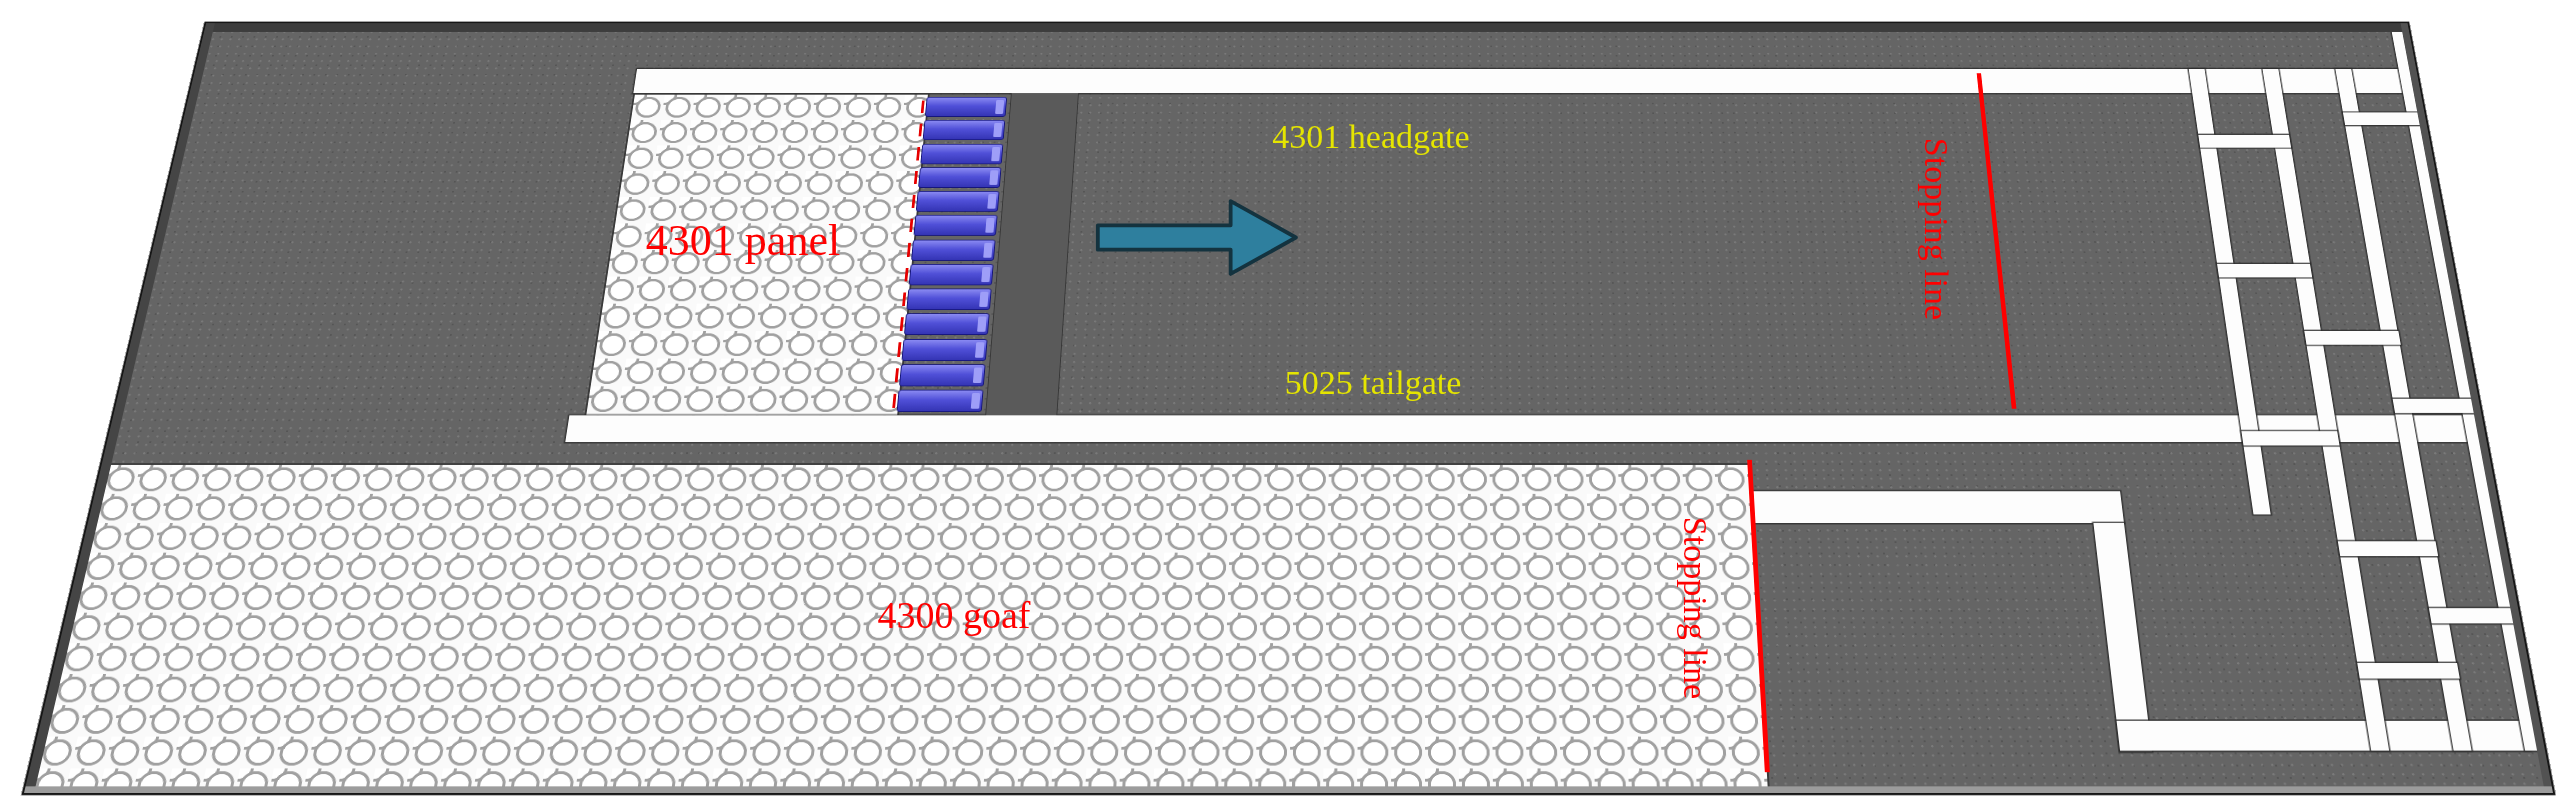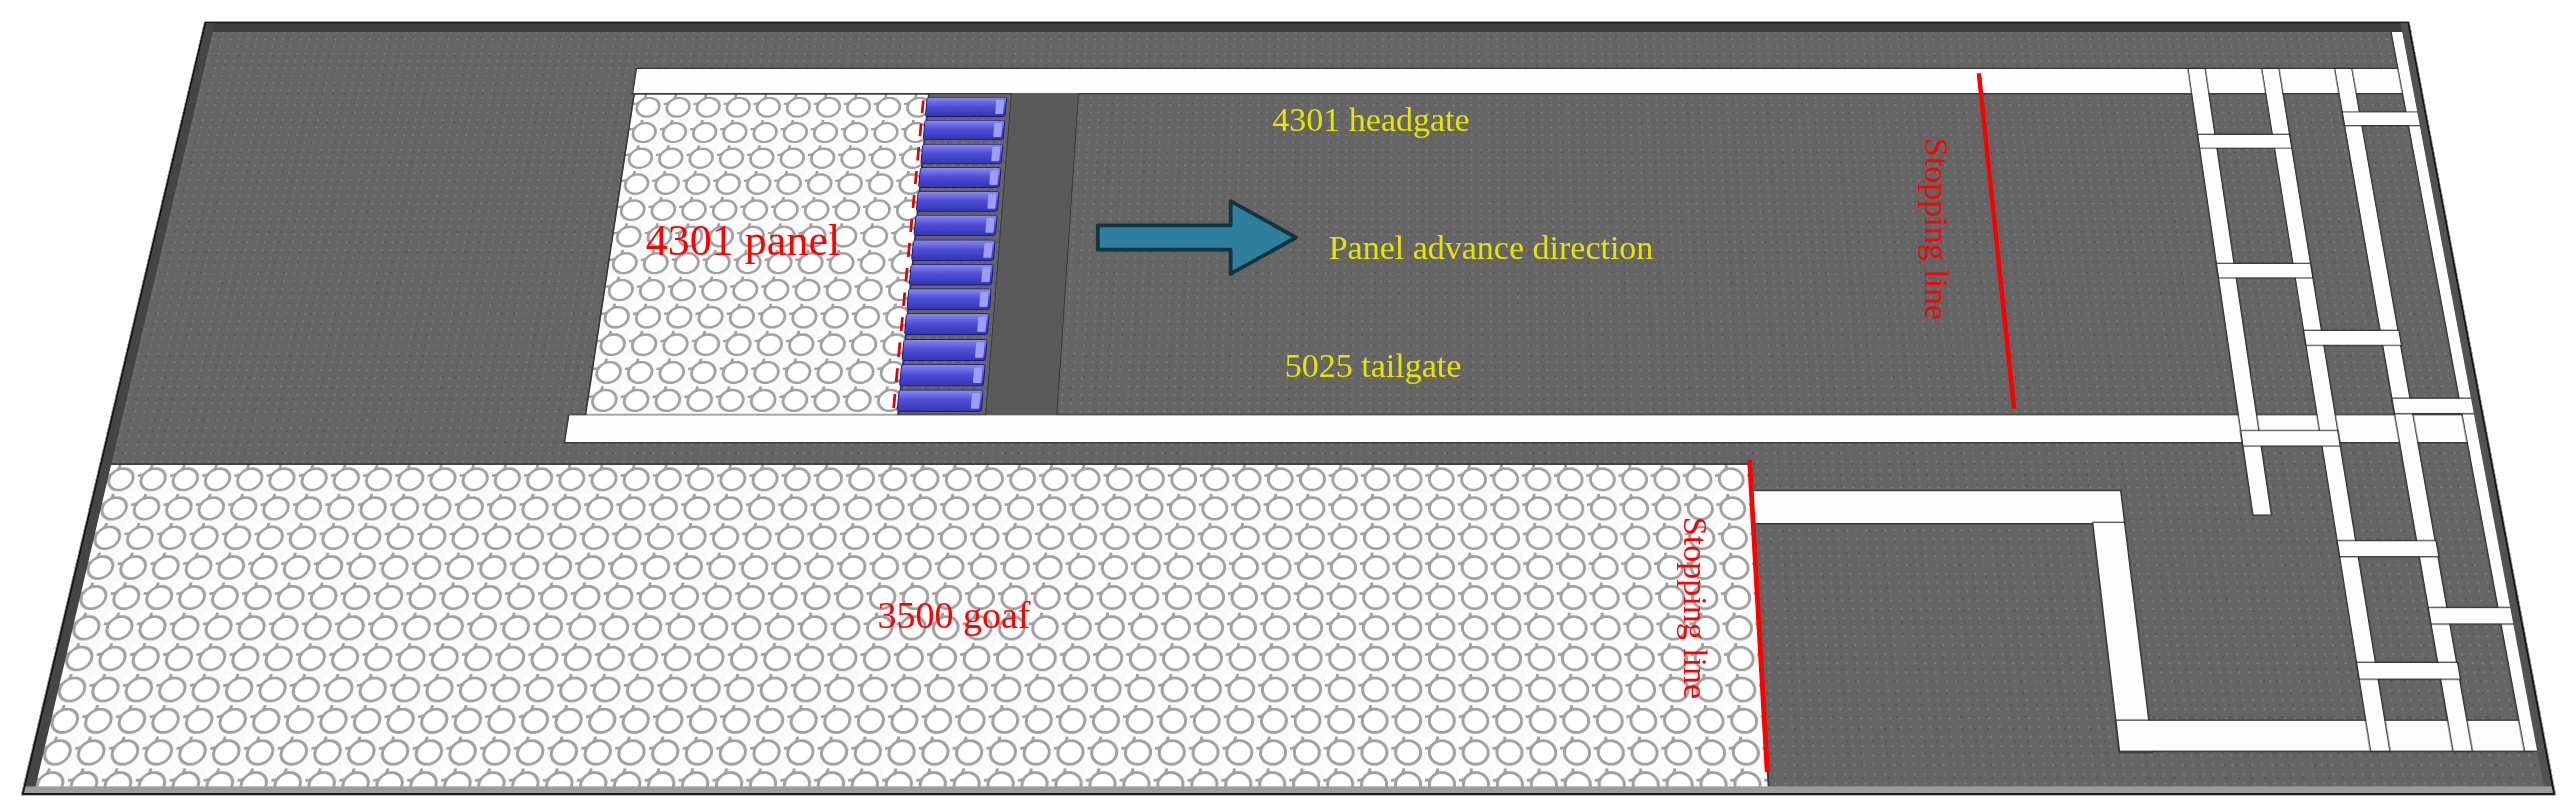--- a/index.html
+++ b/index.html
@@ -48,21 +48,21 @@
   .shield::before{content:"";position:absolute;left:-6.1px;top:3.8px;bottom:3.8px;width:3px;background:#e60000;}
   .shield::after{content:"";position:absolute;right:2.3px;top:3px;bottom:3px;width:9.1px;background:#9e9ef8;border-radius:1.5px;}
 
   
   .stopline{position:absolute;width:4.6px;background:#ff0000;}
 
   
   .overlay{position:absolute;left:0;top:0;width:2576px;height:810px;pointer-events:none;}
   .lbl{position:absolute;white-space:nowrap;transform:translate(-50%,-50%);line-height:1;}
   .lbl.red{color:#ff0000;}
-  .lbl.yellow{color:#e5e500;}
+  .lbl.yellow{color:#e5e500;margin-top:17px;}
   .lbl.vert{transform:translate(-50%,-50%) rotate(90deg);}
   .arrow{position:absolute;left:1095px;top:195px;}
 </style>
 </head>
 <body>
 
 <div class="canvas">
 
   <div class="scene">
     <div class="slab">
@@ -115,23 +115,22 @@
       <div class="edge top"></div>
       <div class="edge left"></div>
       <div class="edge right"></div>
       <div class="edge bottom"></div>
     </div>
   </div>
 
   <div class="overlay">
     <div class="lbl red" style="left:743px;top:241px;font-size:44px">4301 panel</div>
     <div class="lbl yellow" style="left:1371px;top:120px;font-size:34px">4301 headgate</div>
-    <div class="lbl yellow" style="left:1491px;top:248px;font-size:34px">Panel advance direction</div>
     <div class="lbl yellow" style="left:1373px;top:366px;font-size:34px">5025 tailgate</div>
-    <div class="lbl red" style="left:954px;top:615px;font-size:38px">3500 goaf</div>
+    <div class="lbl red" style="left:954px;top:615px;font-size:38px">4300 goaf</div>
     <div class="lbl red vert" style="left:1936px;top:229px;font-size:34px">Stopping line</div>
     <div class="lbl red vert" style="left:1695px;top:608px;font-size:34px">Stopping line</div>
 
     <svg class="arrow" width="206" height="85" viewBox="0 0 270 112">
       <polygon points="3,40 178,40 178,8 264,56 178,104 178,72 3,72" fill="#2e7f9e" stroke="#14333f" stroke-width="5" stroke-linejoin="round"></polygon>
     </svg>
   </div>
 
 </div>
 

